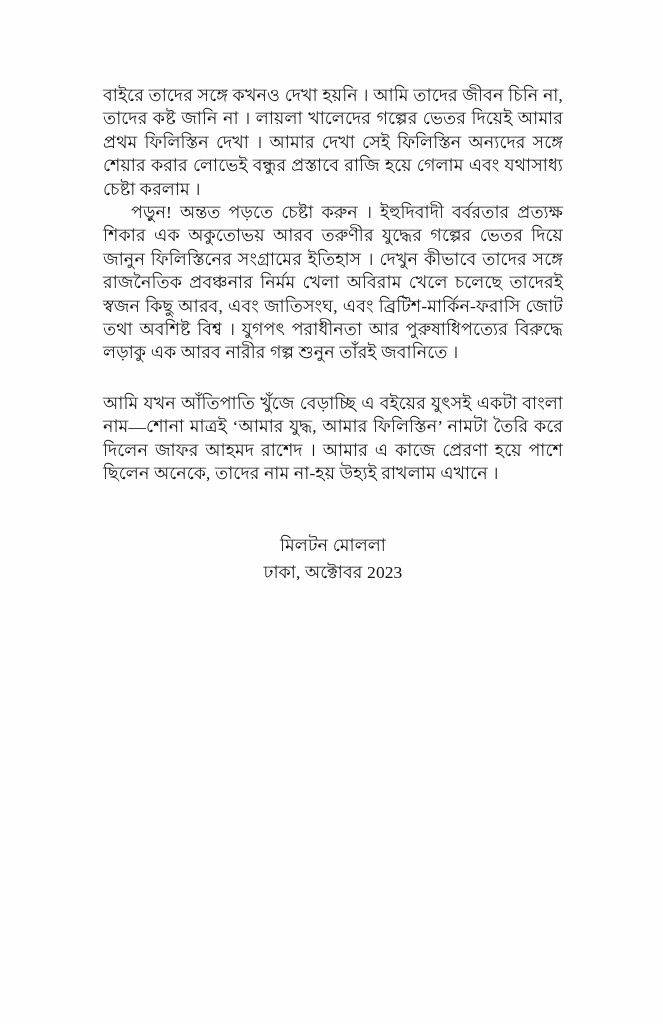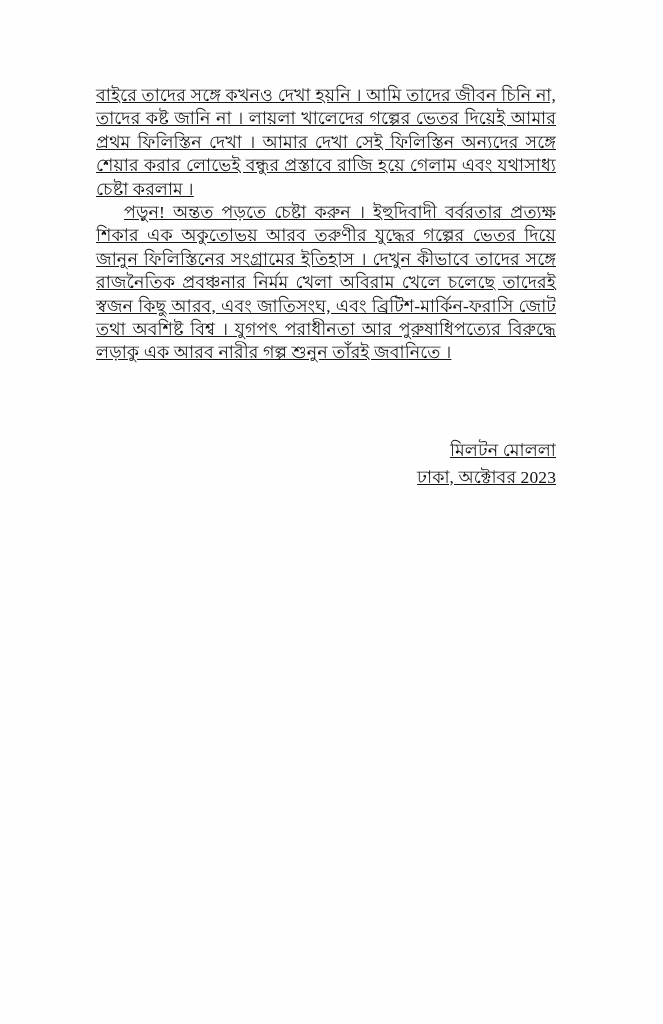--- a/index.html
+++ b/index.html
@@ -12,54 +12,54 @@
     width: 663px;
     height: 1024px;
     margin: 0 auto;
     background: #fefefe;
     overflow: hidden;
     font-family: "Liberation Serif", "DejaVu Serif", serif;
     color: #151515;
   }
   .text-block {
     position: absolute;
-    left: 96px;
+    left: 103px;
     top: 84px;
     width: 460px;
     font-size: 17.5px;
     line-height: 23.4px;
     text-align: justify;
     letter-spacing: 0.1px;
-    text-decoration: underline;
   }
   .text-block p {
     margin: 0;
     padding: 0;
   }
   p.para-indent {
     text-indent: 28px;
   }
   p.para-gap {
     margin-top: 27px;
   }
   .signature-block {
-    margin-top: 72px;
-    text-align: right;
+    margin-top: 46px;
+    text-align: center;
     line-height: 27px;
   }
   .signature-block div {
     margin: 0;
   }
 </style>
 </head>
 <body>
 
 <div class="page">
   <div class="text-block">
     <p class="para">বাইরে তাদের সঙ্গে কখনও দেখা হয়নি । আমি তাদের জীবন চিনি না, তাদের কষ্ট জানি না । লায়লা খালেদের গল্পের ভেতর দিয়েই আমার প্রথম ফিলিস্তিন দেখা । আমার দেখা সেই ফিলিস্তিন অন্যদের সঙ্গে শেয়ার করার লোভেই বন্ধুর প্রস্তাবে রাজি হয়ে গেলাম এবং যথাসাধ্য চেষ্টা করলাম ।</p>
     <p class="para para-indent">পড়ুন! অন্তত পড়তে চেষ্টা করুন । ইহুদিবাদী বর্বরতার প্রত্যক্ষ শিকার এক অকুতোভয় আরব তরুণীর যুদ্ধের গল্পের ভেতর দিয়ে জানুন ফিলিস্তিনের সংগ্রামের ইতিহাস । দেখুন কীভাবে তাদের সঙ্গে রাজনৈতিক প্রবঞ্চনার নির্মম খেলা অবিরাম খেলে চলেছে তাদেরই স্বজন কিছু আরব, এবং জাতিসংঘ, এবং ব্রিটিশ-মার্কিন-ফরাসি জোট তথা অবশিষ্ট বিশ্ব । যুগপৎ পরাধীনতা আর পুরুষাধিপত্যের বিরুদ্ধে লড়াকু এক আরব নারীর গল্প শুনুন তাঁরই জবানিতে ।</p>
+    <p class="para para-gap">আমি যখন আঁতিপাতি খুঁজে বেড়াচ্ছি এ বইয়ের যুৎসই একটা বাংলা নাম—শোনা মাত্রই ‘আমার যুদ্ধ, আমার ফিলিস্তিন’ নামটা তৈরি করে দিলেন জাফর আহমদ রাশেদ । আমার এ কাজে প্রেরণা হয়ে পাশে ছিলেন অনেকে, তাদের নাম না-হয় উহ্যই রাখলাম এখানে ।</p>
 
     <div class="signature-block">
       <div>মিলটন মোললা</div>
       <div>ঢাকা, অক্টোবর 2023</div>
     </div>
   </div>
 </div>
 
 </body></html>

